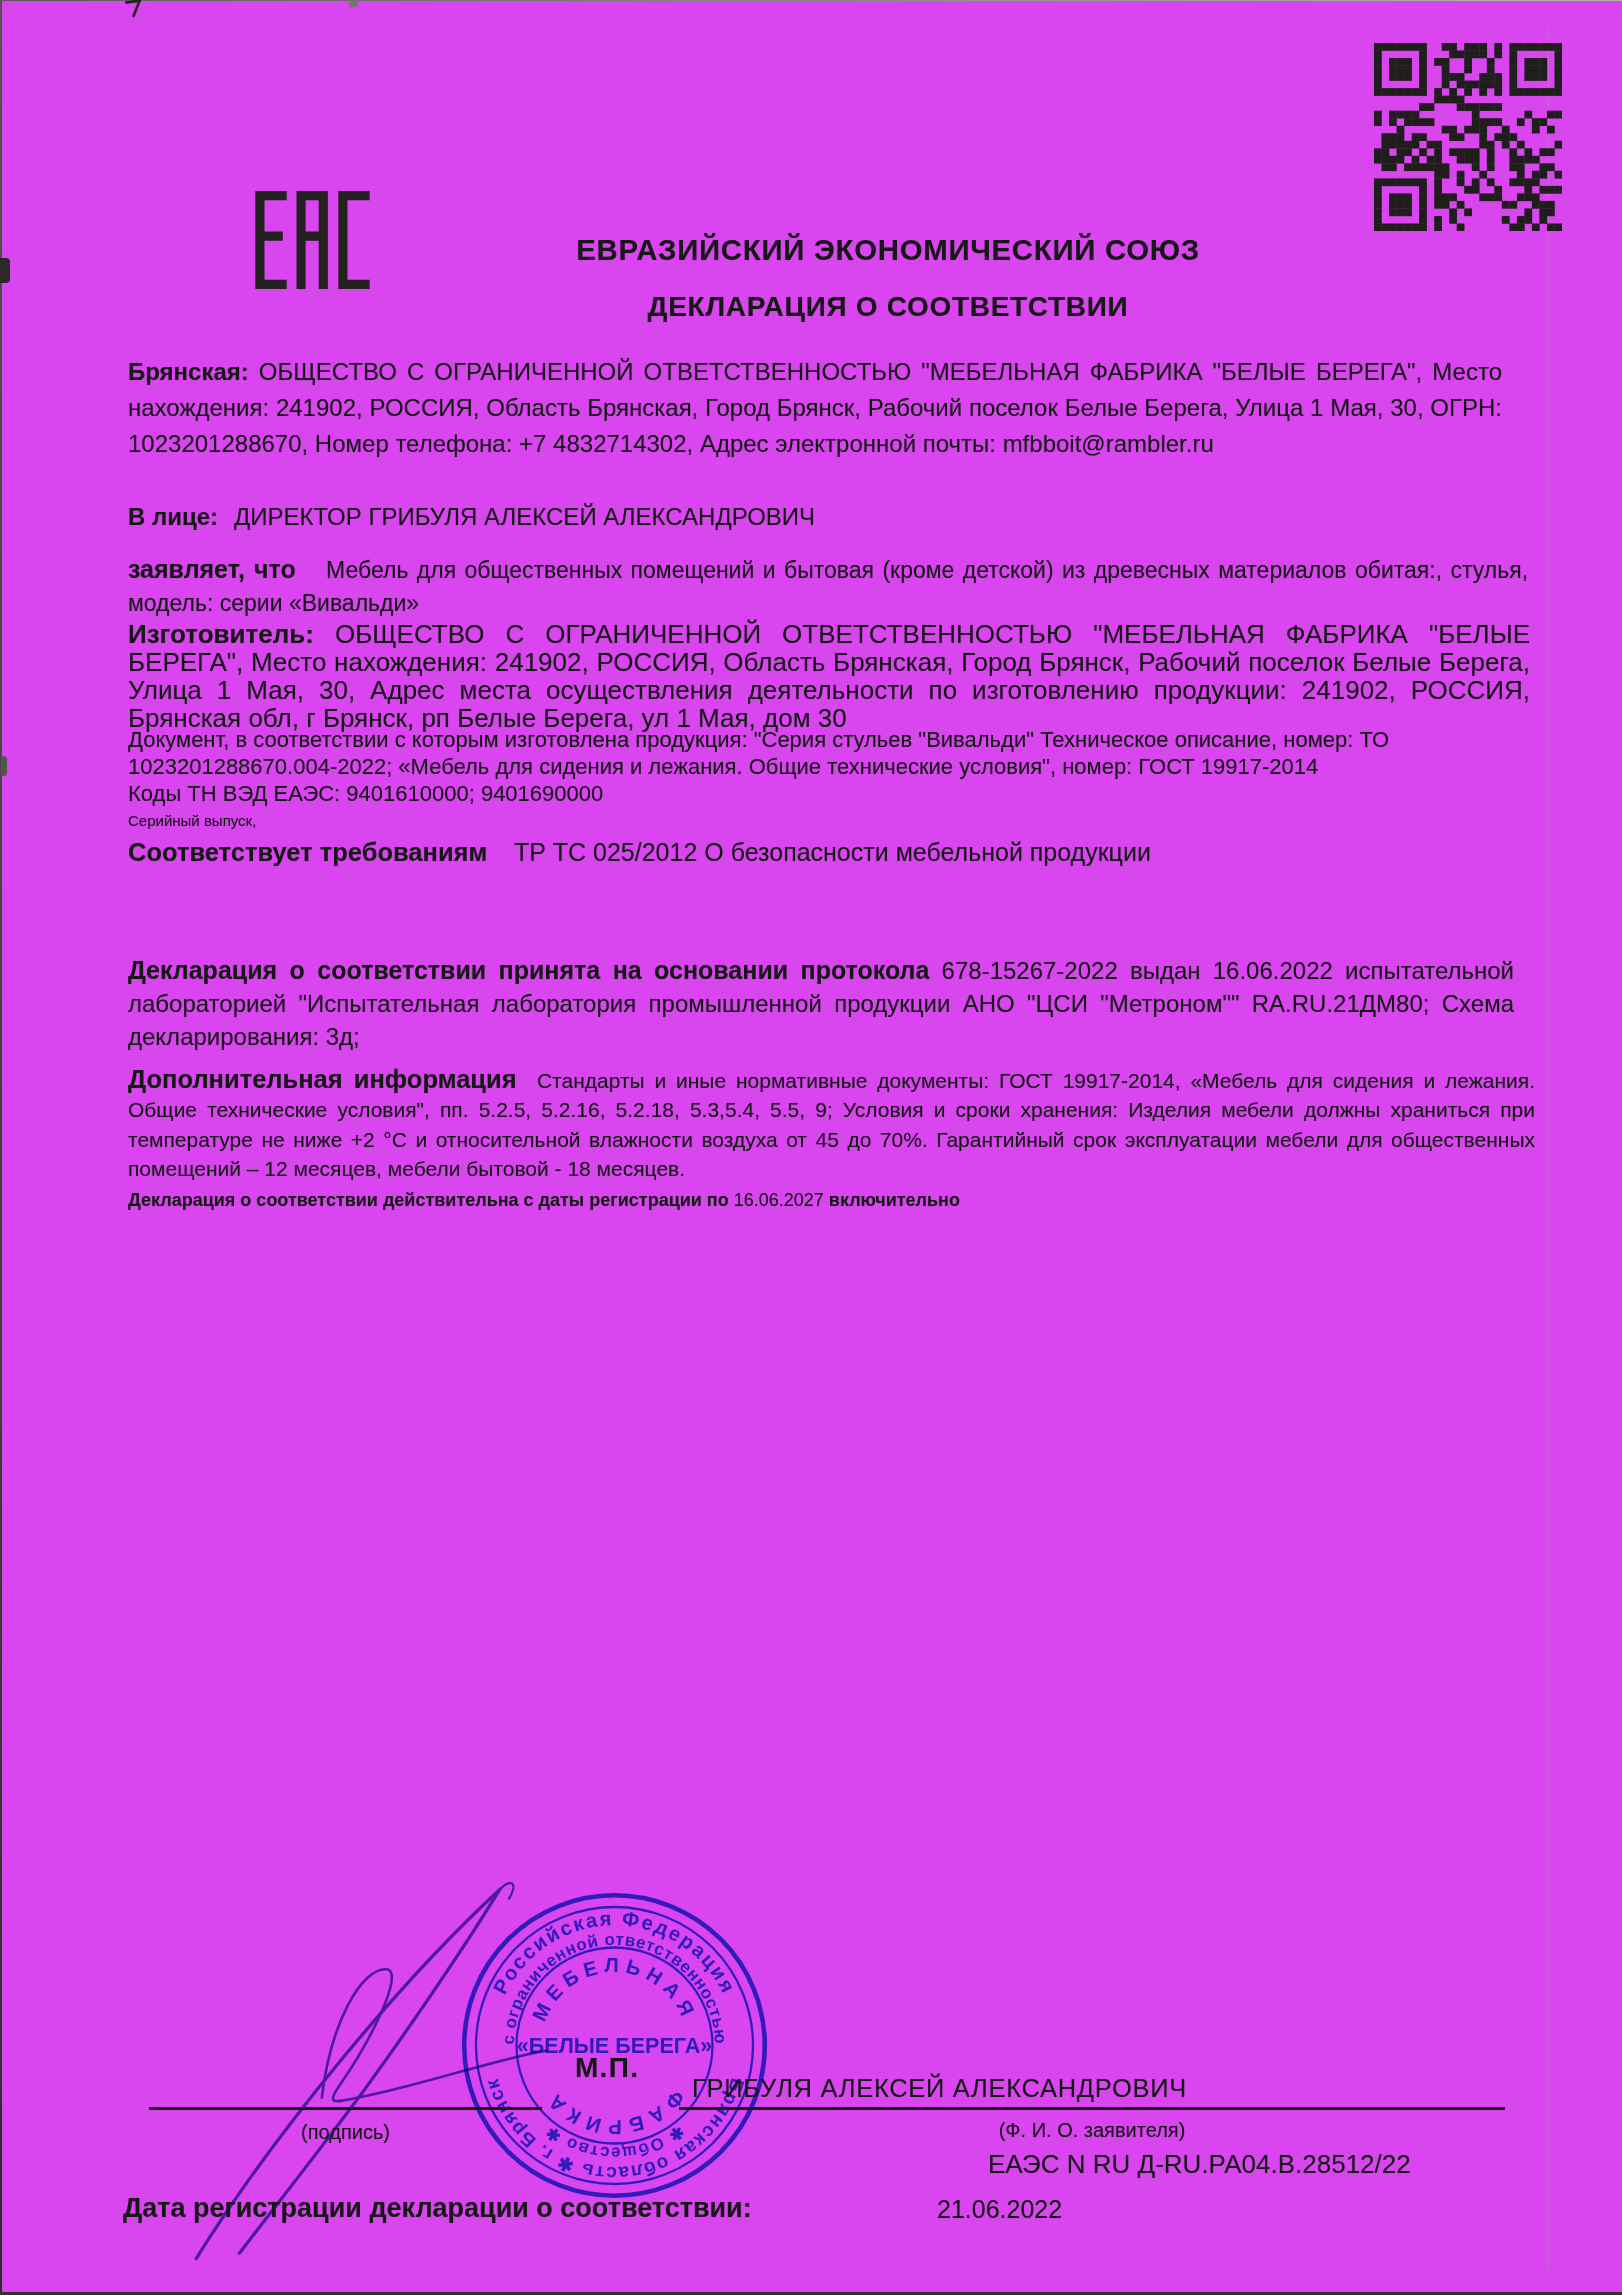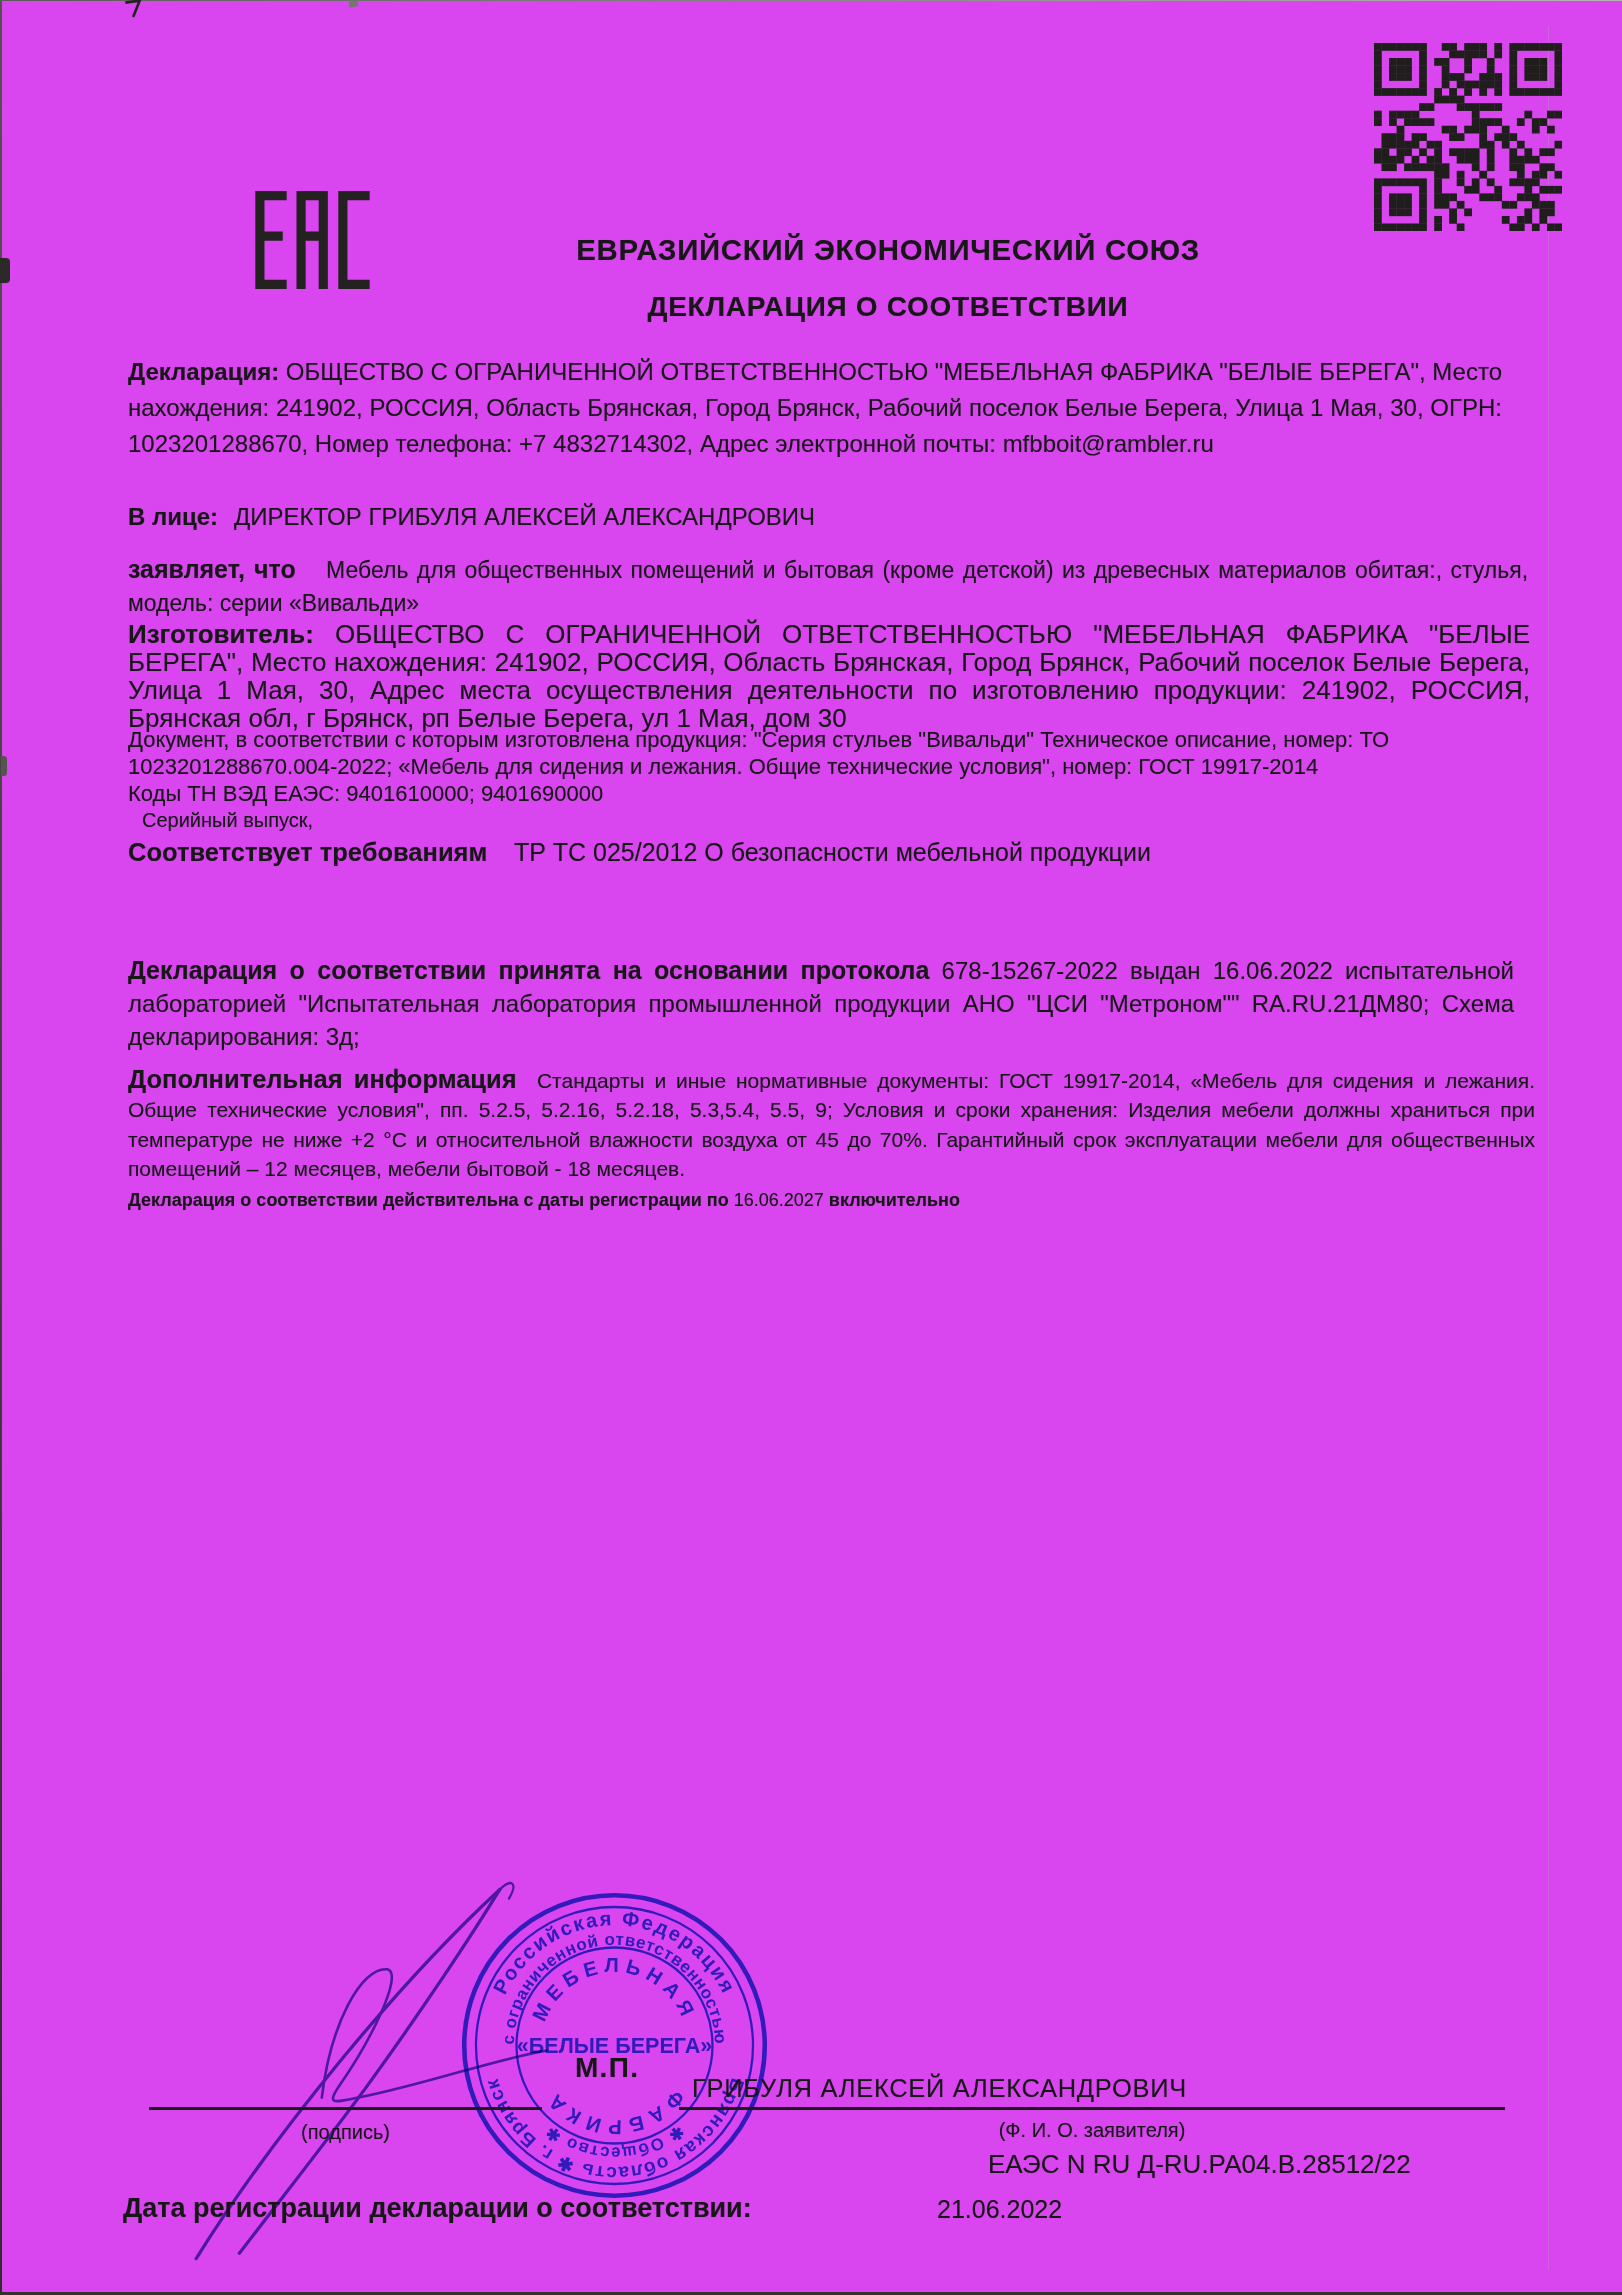--- a/index.html
+++ b/index.html
@@ -14,21 +14,21 @@
   .b{ font-weight:bold; }
   .title{ left:888px; transform:translateX(-50%); top:233px; font-size:29.4px; font-weight:bold; letter-spacing:0.7px; white-space:nowrap;}
   .subtitle{ left:888px; transform:translateX(-50%); top:291px; font-size:28px; font-weight:bold; letter-spacing:0.7px; white-space:nowrap;}
   .p-applicant{ left:128px; top:354px; width:1374px; font-size:24px; line-height:36px; text-align:justify;}
   .p-inperson{ left:128px; top:503px; width:1440px; font-size:24px;}
   .p-inperson .lbl{ margin-right:9.2px;}
   .p-declares{ left:128px; top:553px; width:1400px; font-size:23px; line-height:33px; text-align:justify;}
   .p-declares .lbl{ font-size:25px; margin-right:22px;}
   .p-manufacturer{ left:128px; top:620px; width:1402px; font-size:26px; line-height:28px; text-align:justify;}
   .p-document{ left:128px; top:726px; width:1406px; font-size:22px; line-height:27px;}
-  .p-document .serial{ font-size:20px;margin-left:14px;}
+  .p-document .serial{ font-size:15px;}
   .p-complies{ left:128px; top:838px; width:1440px; font-size:25px;}
   .p-complies .lbl{ font-size:25.5px; margin-right:19.6px;}
   .p-basis{ left:128px; top:954px; width:1386px; font-size:24px; line-height:33px; text-align:justify;}
   .p-basis .lbl{ font-size:25px;}
   .p-additional{ left:128px; top:1065px; width:1407px; font-size:21px; line-height:29.4px; text-align:justify;}
   .p-additional .lbl{ font-size:25.5px; margin-right:10.5px;}
   .p-validity{ left:128px; top:1190px; width:1472px; font-size:18px; font-weight:bold;}
   .p-validity .reg{ font-weight:normal;}
   .mp{ left:575px; top:2052px; font-size:28px; font-weight:bold; letter-spacing:1.3px;}
   .applicant-name{ left:692px; top:2074px; font-size:25.5px; letter-spacing:0.7px; white-space:nowrap;}
@@ -387,21 +387,21 @@
         <rect x="241.9" y="276.5" width="11.9" height="11.9"></rect>
         <rect x="265.0" y="276.5" width="11.9" height="11.9"></rect>
         <rect x="276.5" y="276.5" width="11.9" height="11.9"></rect>
       </g>
     </svg>
 
   <div class="abs title txt">ЕВРАЗИЙСКИЙ ЭКОНОМИЧЕСКИЙ СОЮЗ</div>
   <div class="abs subtitle txt">ДЕКЛАРАЦИЯ О СООТВЕТСТВИИ</div>
 
   <div class="abs p-applicant txt">
-    <span class="b">Декларация:</span>
+    <span class="b">Брянская:</span>
     <span>ОБЩЕСТВО С ОГРАНИЧЕННОЙ ОТВЕТСТВЕННОСТЬЮ "МЕБЕЛЬНАЯ ФАБРИКА "БЕЛЫЕ БЕРЕГА", Место нахождения: 241902, РОССИЯ, Область Брянская, Город Брянск, Рабочий поселок Белые Берега, Улица 1 Мая, 30, ОГРН: 1023201288670, Номер телефона: +7 4832714302, Адрес электронной почты: mfbboit@rambler.ru</span>
   </div>
 
   <div class="abs p-inperson txt">
     <span class="b lbl">В лице:</span>
     <span>ДИРЕКТОР ГРИБУЛЯ АЛЕКСЕЙ АЛЕКСАНДРОВИЧ</span>
   </div>
 
   <div class="abs p-declares txt">
     <span class="b lbl">заявляет, что</span>

